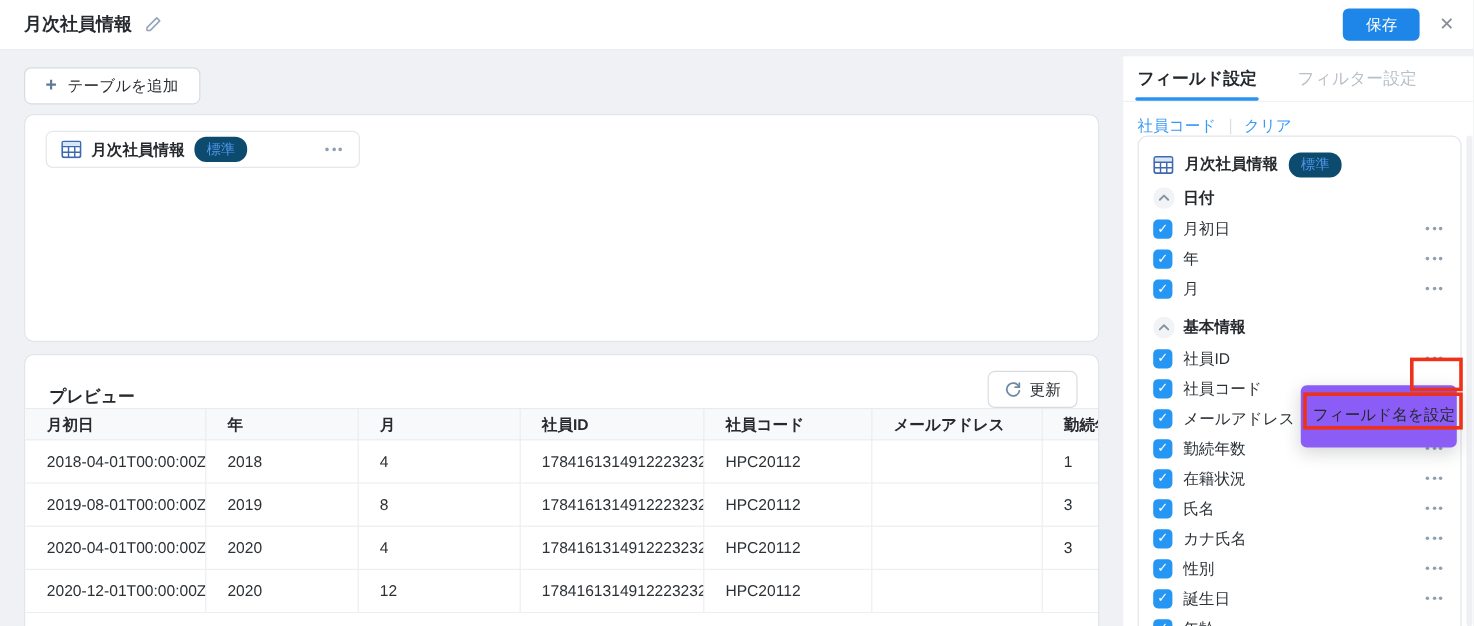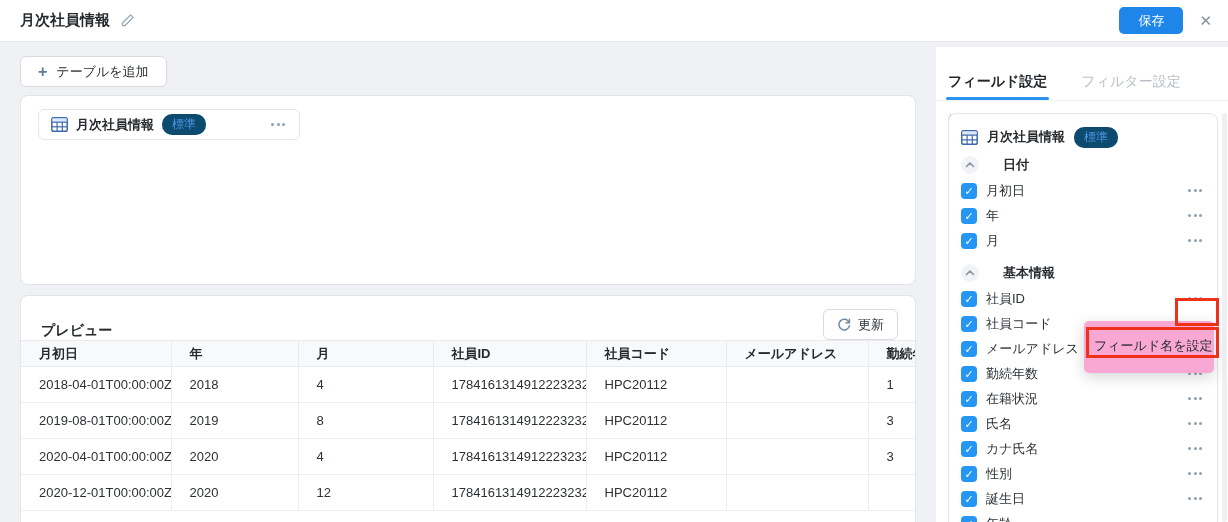--- a/index.html
+++ b/index.html
@@ -40,44 +40,44 @@
   .table-clip{width:896px;overflow:hidden;}
   table.pv{border-collapse:collapse;table-layout:fixed;width:1007px;font-size:13px;}
   table.pv th{background:#f8f9fb;font-weight:bold;text-align:left;height:26px;padding:0 8px 0 18px;
               border-top:1px solid #e9ebee;border-bottom:1px solid #e9ebee;border-right:1px solid #e9ebee;
               white-space:nowrap;overflow:hidden;}
   table.pv td{height:36px;padding:0 8px 0 18px;border-bottom:1px solid #eceef1;border-right:1px solid #eceef1;
               white-space:nowrap;overflow:hidden;color:#2c3136;}
   table.pv th:last-child,table.pv td:last-child{border-right:none;}
   
   .sidebar{position:absolute;left:936px;top:47px;width:292px;height:475px;background:#fff;}
-  .tabs{display:flex;align-items:flex-end;gap:34px;padding:10px 2px 0 12px;height:54px;
+  .tabs{display:flex;align-items:flex-end;gap:34px;padding:10px 2px 0 12px;height:38px;
         border-bottom:1px solid #f0f1f3;}
   .tab{font-size:14px;padding-bottom:9px;cursor:pointer;position:relative;white-space:nowrap;}
   .tab.active{font-weight:bold;color:#24292e;}
   .tab.active::after{content:"";position:absolute;left:-2px;right:-2px;bottom:0;height:3px;background:#2a93f2;border-radius:2px;}
   .tab.inactive{color:#b7bfc7;}
   .quick-links{display:flex;align-items:center;padding:11px 0 0 12px;font-size:13px;color:#3799f5;}
   .quick-links .lnk{cursor:pointer;}
   .vdiv{width:1px;height:13px;background:#d9dde1;margin:0 11px;}
   .fields-card{position:absolute;left:12px;top:66px;width:270px;height:494px;background:#fff;
                border:1px solid #e2e5e9;border-radius:8px;padding:8px 0 0 0;overflow:hidden;}
   .fc-chip{display:flex;align-items:center;gap:9px;height:30px;padding:0 12px;}
   .fc-chip .chip-name{font-size:13px;}
-  .fgroup{display:flex;align-items:center;gap:24px;height:26px;padding:0 12px;cursor:pointer;}
+  .fgroup{display:flex;align-items:center;gap:7px;height:26px;padding:0 12px;cursor:pointer;}
   .glabel{font-size:13px;font-weight:bold;}
   .frow{display:flex;align-items:center;gap:9px;height:25px;padding:0 13px 0 12px;}
   .cbx{width:16px;height:16px;border-radius:4px;background:#2596f3;color:#fff;font-size:11px;
        line-height:16px;text-align:center;flex:none;cursor:pointer;}
   .flabel{font-size:13px;color:#2c3136;white-space:nowrap;}
   .frow .dots{margin-left:auto;}
   .group-gap{height:7px;}
   .scroll-strip{position:absolute;left:286px;top:66px;width:5px;height:409px;background:#eef0f3;border-radius:3px;}
   
-  .ctx-menu{position:absolute;left:1084px;top:321px;width:130px;height:52px;background:#f9a8d4;
+  .ctx-menu{position:absolute;left:1084px;top:321px;width:130px;height:52px;background:#8b5cf6;
             border-radius:5px;box-shadow:0 4px 14px rgba(20,30,40,.18);z-index:20;padding:6px 5px;}
   .ctx-item{height:38px;line-height:38px;font-size:13px;color:#262a2e;padding:0 5px;white-space:nowrap;cursor:pointer;}
   .hl{position:absolute;border:3px solid #ee3118;z-index:30;pointer-events:none;}
   .hl-dots{left:1175px;top:298px;width:44px;height:28px;}
   .hl-menu{left:1086px;top:327px;width:133px;height:31px;}
   svg{display:block;}
 </style>
 </head>
 <body>
 

